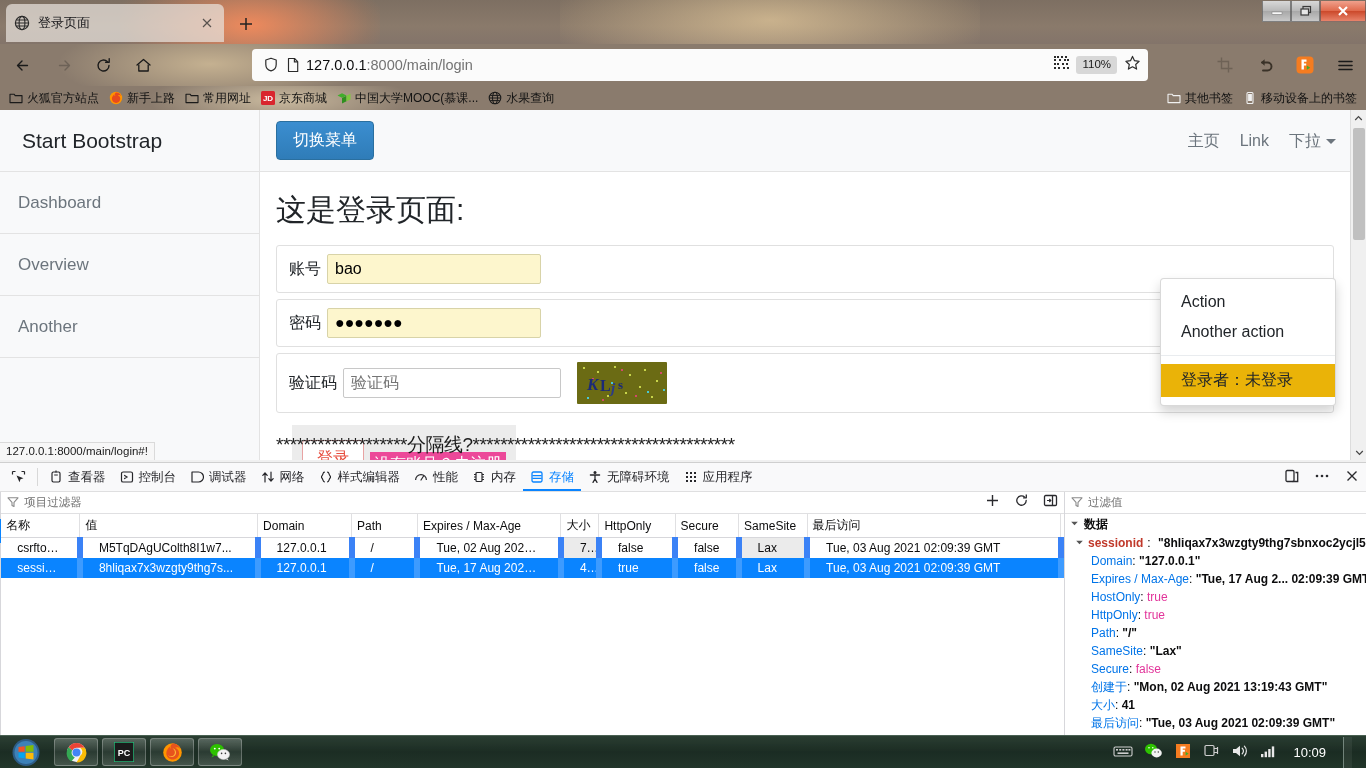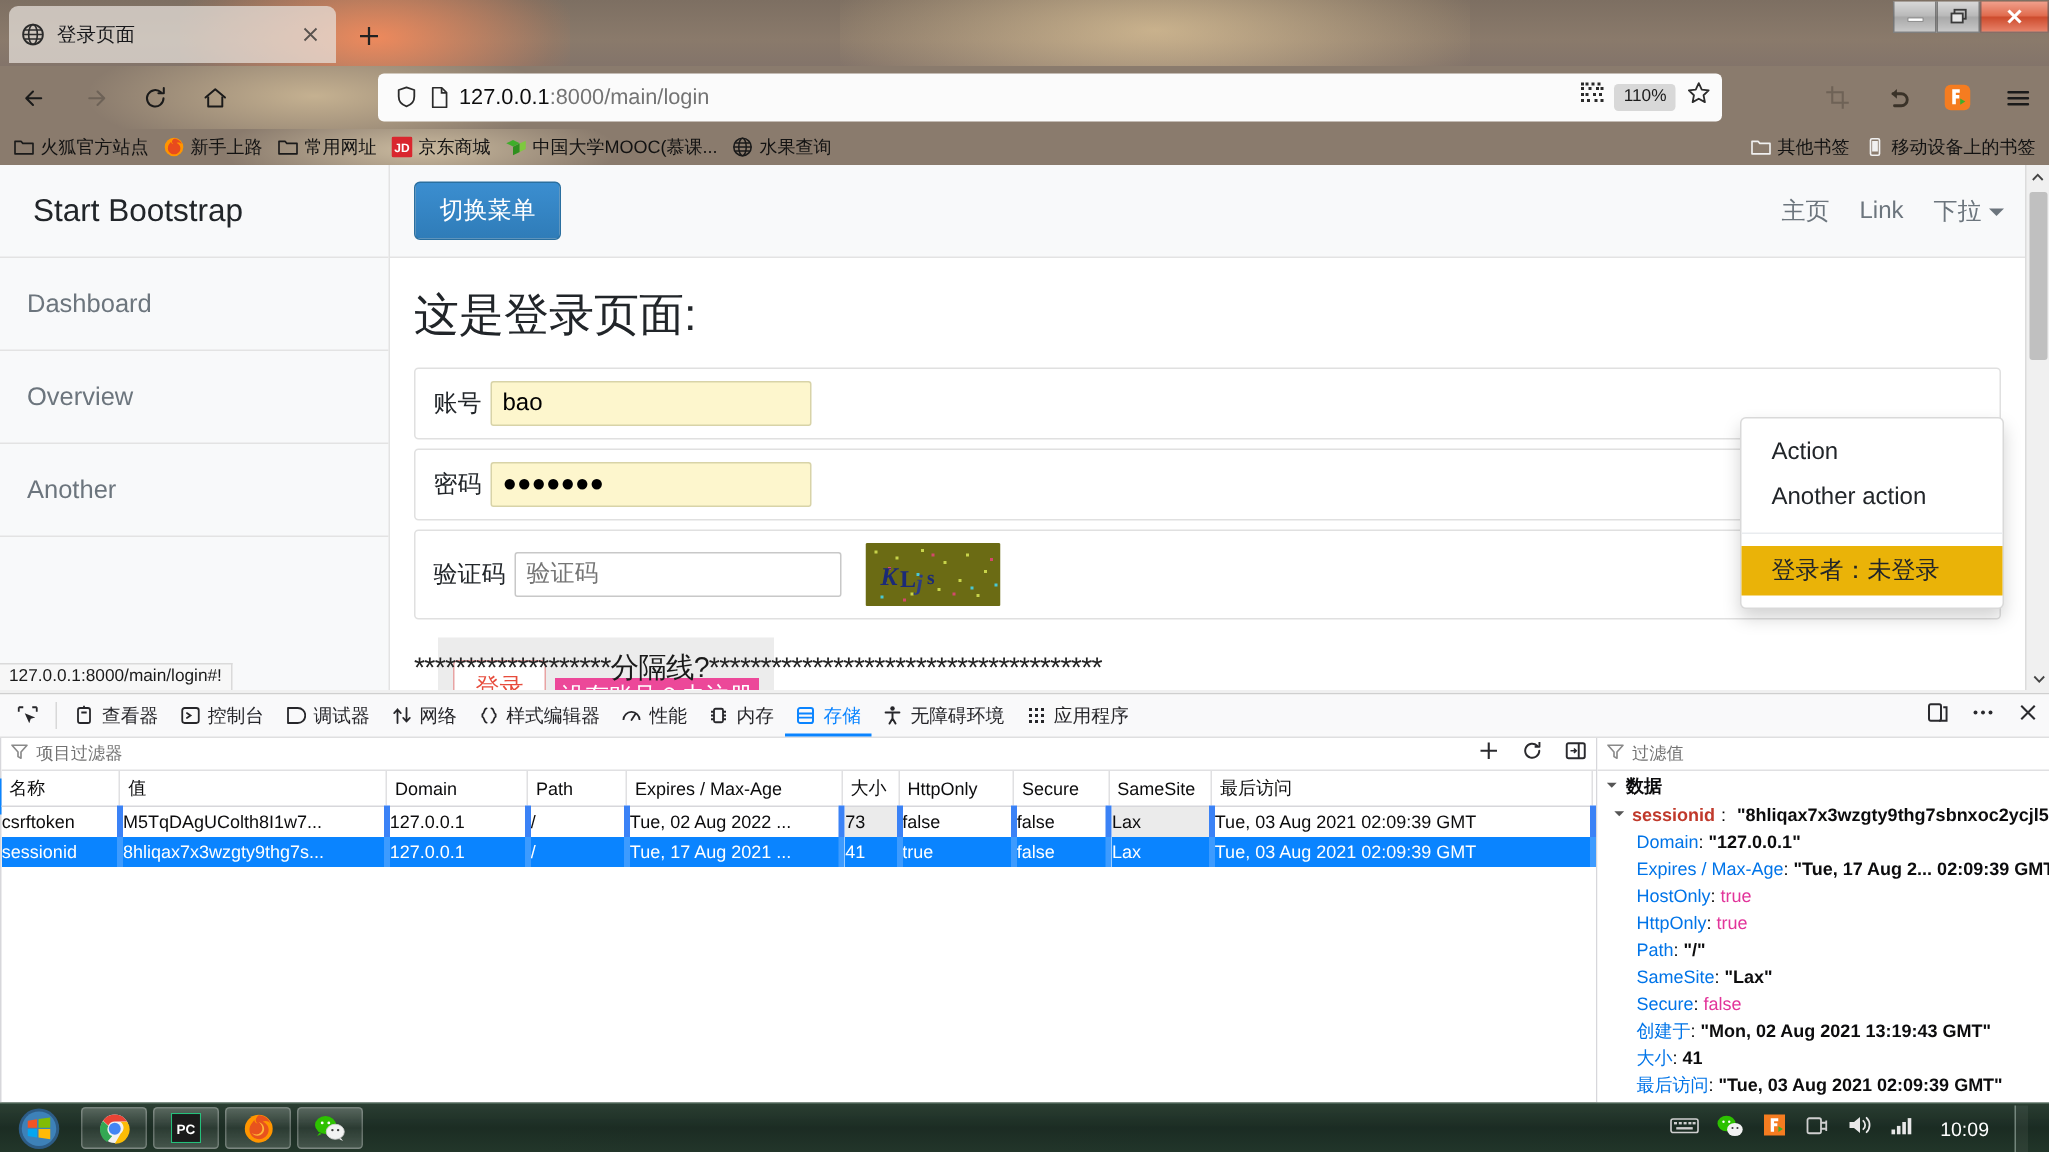--- a/index.html
+++ b/index.html
@@ -285,21 +285,21 @@
   #filterbar .ftext { font-size: 11.5px; color: #737373; }
   #filterbar .fright { position: absolute; right: 6px; display: flex; align-items: center; gap: 14px; color: #2a2a2e; }
 
   table#cookietable { width: 100%; border-collapse: collapse; font-size: 12px; table-layout: fixed; }
   table#cookietable th {
     text-align: left; font-weight: normal; color: #0c0c0d;
     padding: 3px 5px; border-right: 1px solid #e0e0e2; border-bottom: 1px solid #d7d7db;
     background: #fff; white-space: nowrap; overflow: hidden;
   }
   table#cookietable td {
-    padding: 3px 0; border-right: 4px solid #3b82f6; color: #0c0c0d;
+    padding: 3px 16px; border-right: 6px solid #3b82f6; color: #0c0c0d;
     white-space: nowrap; overflow: hidden; text-overflow: ellipsis;
   }
   table#cookietable tr.sel td { background: #0a84ff; color: #fff; border-right-color: #3d9bff; }
   table#cookietable td.shade { background: #ebebeb; }
   table#cookietable tr.sel td.shade { background: #0a84ff; }
 
   #dt-side { width: 301px; background: #fff; display: flex; flex-direction: column; }
   #sidefilter {
     height: 22px; border-bottom: 1px solid #e0e0e2;
     display: flex; align-items: center; gap: 5px; padding: 0 6px;

